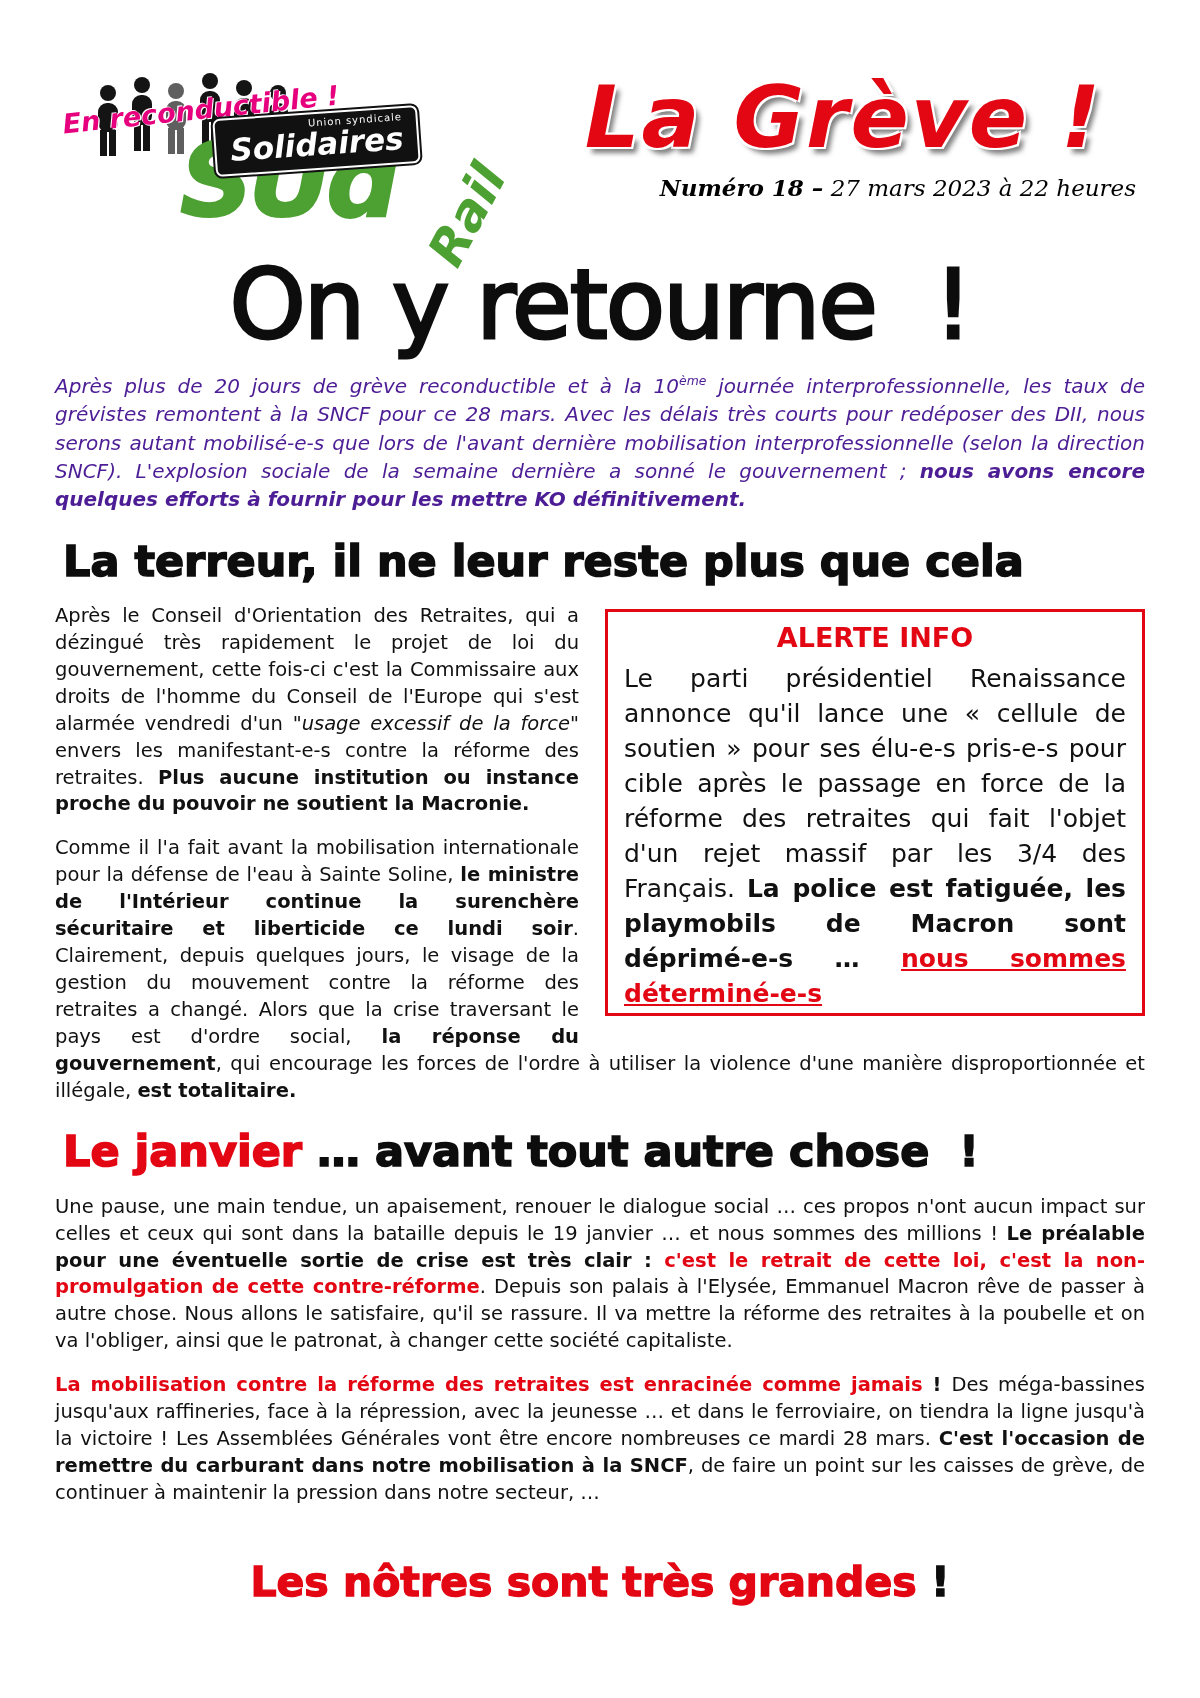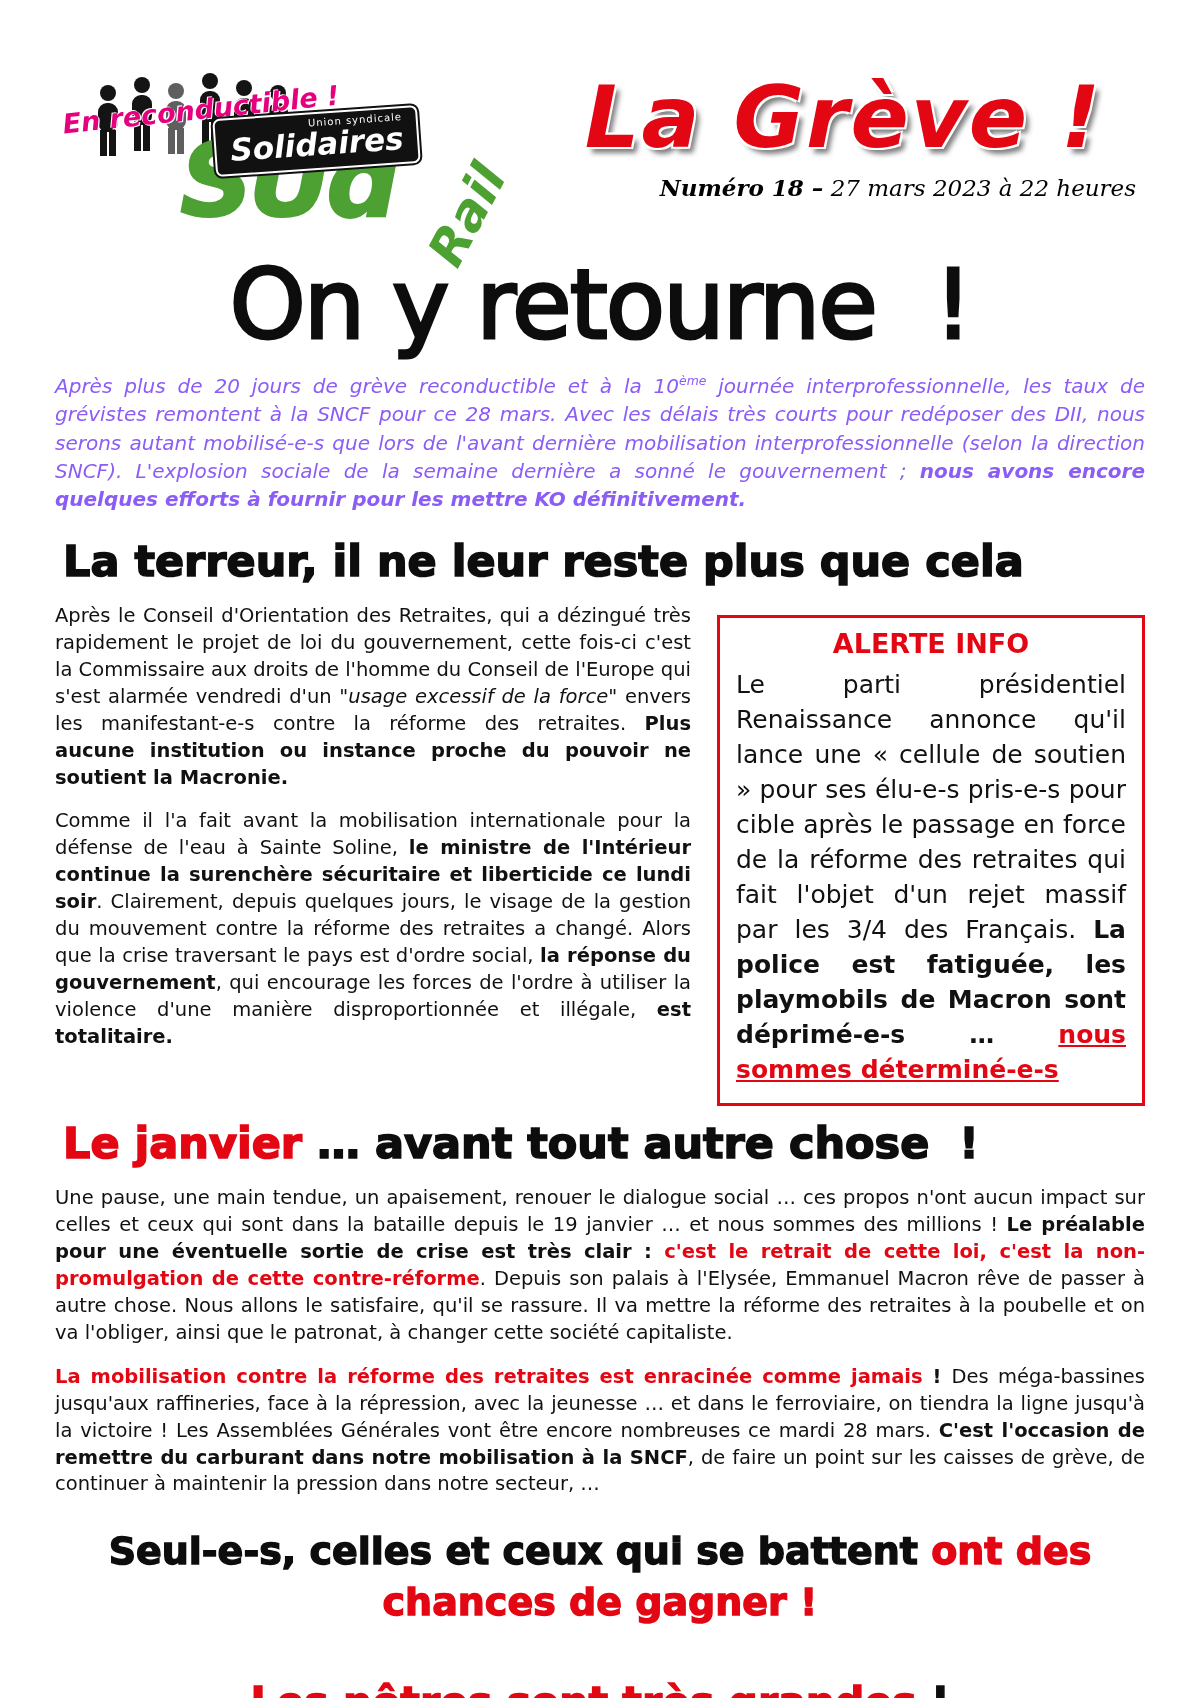--- a/index.html
+++ b/index.html
@@ -74,43 +74,43 @@
     font-size:97px;line-height:1.05;
     font-weight:normal;color:#0d0d0d;
     letter-spacing:-2px;
     -webkit-text-stroke:3px currentColor;
     margin:4px 0 16px;
   }
 
   
   .intro{
     font-style:italic;font-size:20px;line-height:1.42;
-    text-align:justify;margin-bottom:12px;color:#8b5cf6;
+    text-align:justify;margin-bottom:12px;color:#4c1d95;
   }
   .body-p{
     font-size:19.5px;line-height:1.38;text-align:justify;
     margin-bottom:17px;color:#111;
   }
   .section-heading{
     font-size:43px;line-height:1.1;font-weight:bold;color:#0d0d0d;
     -webkit-text-stroke:1.6px currentColor;
     margin:24px 8px 18px;clear:both;
   }
   .b{font-weight:bold;}
   .i{font-style:italic;}
   .u{text-decoration:underline;}
   .red{color:var(--red);}
   .sup{vertical-align:super;font-size:.62em;}
 
   
   .alert-box{
-    float:right;width:428px;
-    margin:12px 0 14px 26px;
+    float:right;width:540px;
+    margin:6px 0 14px 26px;
     border:3px solid var(--red);
-    padding:10px 16px 16px;background:#fff;
+    padding:10px 16px 2px;background:#fff;
   }
   .alert-title{
     text-align:center;color:var(--red);
     font-weight:bold;font-size:27px;margin-bottom:8px;
   }
   .alert-body{
     font-size:25px;line-height:1.4;text-align:justify;
     color:#111;margin:0;
   }
 
@@ -206,18 +206,17 @@
       <p class="body-p"><span>Comme il l'a fait avant la mobilisation internationale pour la défense de l'eau à Sainte Soline, </span><span class="b">le ministre de l'Intérieur continue la surenchère sécuritaire et liberticide ce lundi soir</span><span>. Clairement, depuis quelques jours, le visage de la gestion du mouvement contre la réforme des retraites a changé. Alors que la crise traversant le pays est d'ordre social, </span><span class="b">la réponse du gouvernement</span><span>, qui encourage les forces de l'ordre à utiliser la violence d'une manière disproportionnée et illégale, </span><span class="b">est totalitaire.</span></p>
     </div>
 
     <h2 class="section-heading"><span class="red">Le janvier</span><span> … avant tout autre chose&nbsp;&nbsp;!</span></h2>
 
     <p class="body-p"><span>Une pause, une main tendue, un apaisement, renouer le dialogue social … ces propos n'ont aucun impact sur celles et ceux qui sont dans la bataille depuis le 19 janvier … et nous sommes des millions !  </span><span class="b">Le préalable pour une éventuelle sortie de crise est très clair : </span><span class="b red">c'est le retrait de cette loi, c'est la non-promulgation de cette contre-réforme</span><span>. Depuis son palais à l'Elysée, Emmanuel Macron rêve de passer à autre chose. Nous allons le satisfaire, qu'il se rassure. Il va mettre la réforme des retraites à la poubelle et on va l'obliger, ainsi que le patronat, à changer cette société capitaliste.</span></p>
 
 
     <p class="body-p"><span class="b red">La mobilisation contre la réforme des retraites est enracinée comme jamais </span><span class="b">! </span><span>Des méga-bassines jusqu'aux raffineries, face à la répression, avec la jeunesse … et dans le ferroviaire, on tiendra la ligne jusqu'à la victoire ! Les Assemblées Générales vont être encore nombreuses ce mardi 28 mars. </span><span class="b">C'est l'occasion de remettre du carburant dans notre mobilisation à la SNCF</span><span>, de faire un point sur les caisses de grève, de continuer à maintenir la pression dans notre secteur, …</span></p>
 
-    <h2 class="closing-line closing-1"><span>Seul-e-s, celles et ceux qui se battent </span><span class="red">ont des chances de gagner !</span></h2>
 
     <h2 class="closing-line closing-2"><span class="red">Les nôtres sont très grandes </span><span class="blk">!</span></h2>
 
   </div>
 </div>
 
 </body></html>

